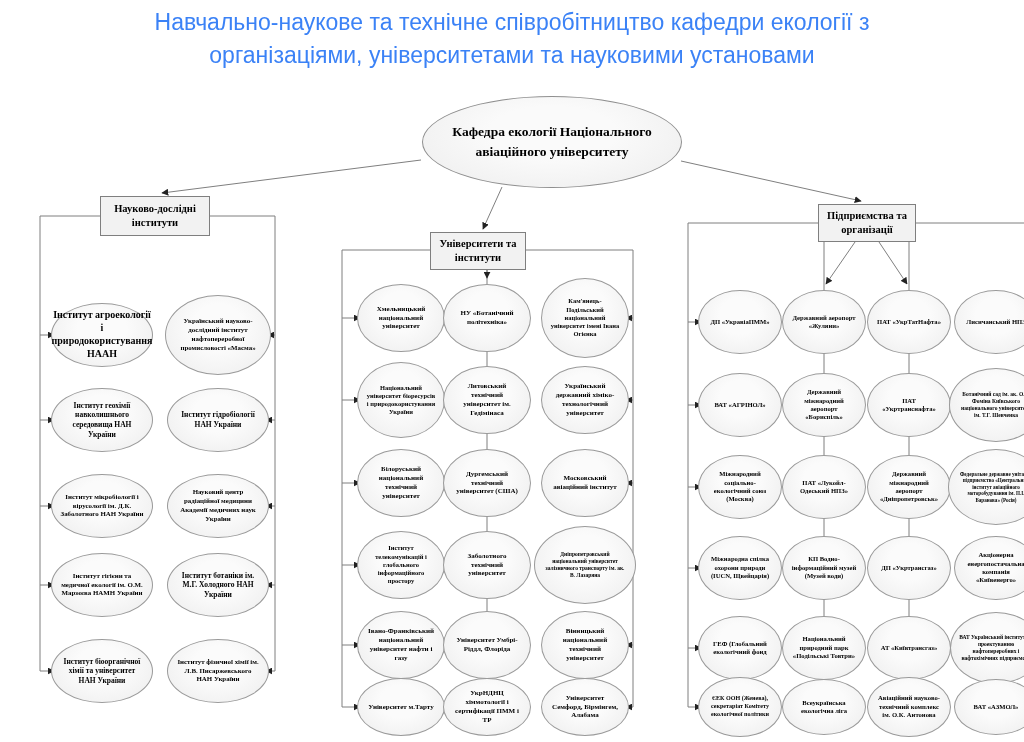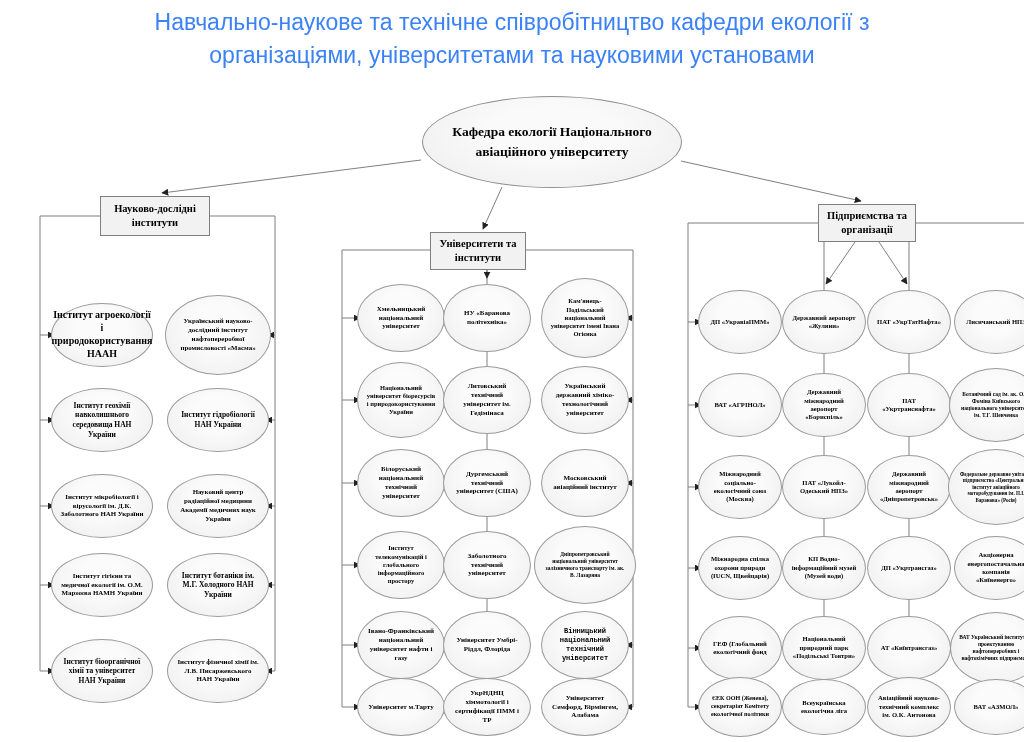--- a/index.html
+++ b/index.html
@@ -145,21 +145,21 @@
       <div class="node" style="left: 325px; top: 531px; width: 88px; height: 68px; font-size: 6.44px;">
         <span>Інститут телекомунікацій і глобального інформаційного простору</span>
       </div>
       <div class="node" style="left: 325px; top: 611px; width: 88px; height: 68px; font-size: 7px;">
         <span>Івано-Франківський національний університет нафти і газу</span>
       </div>
       <div class="node" style="left: 325px; top: 678px; width: 88px; height: 58px; font-size: 7px;">
         <span>Університет м.Тарту</span>
       </div>
       <div class="node" style="left: 411px; top: 284px; width: 88px; height: 68px; font-size: 7px;">
-        <span>НУ «Баранова політехніка»</span>
+        <span>НУ «Ботанічний політехніка»</span>
       </div>
       <div class="node" style="left: 411px; top: 366px; width: 88px; height: 68px; font-size: 7px;">
         <span>Литовський технічний університет ім. Гедімінаса</span>
       </div>
       <div class="node" style="left: 411px; top: 449px; width: 88px; height: 68px; font-size: 7px;">
         <span>Дургемський технічний університет (США)</span>
       </div>
       <div class="node" style="left: 411px; top: 531px; width: 88px; height: 68px; font-size: 7px;">
         <span>Заболотного технічний університет</span>
       </div>
@@ -174,21 +174,21 @@
       </div>
       <div class="node" style="left: 509px; top: 366px; width: 88px; height: 68px; font-size: 7px; justify-content: flex-end;">
         <span>Український державний хіміко-технологічний університет</span>
       </div>
       <div class="node" style="left: 509px; top: 449px; width: 88px; height: 68px; font-size: 7px;">
         <span>Московський авіаційний інститут</span>
       </div>
       <div class="node" style="left: 502px; top: 526px; width: 102px; height: 78px; font-size: 5.5px;">
         <span>Дніпропетровський національний університет залізничного транспорту ім. ак. В. Лазаряна</span>
       </div>
-      <div class="node" style="left: 509px; top: 611px; width: 88px; height: 68px; font-size: 7px; font-family: Liberation Mono, monospace;">
+      <div class="node" style="left: 509px; top: 611px; width: 88px; height: 68px; font-size: 7px;">
         <span>Вінницький національний технічний університет</span>
       </div>
       <div class="node" style="left: 509px; top: 678px; width: 88px; height: 58px; font-size: 7px;">
         <span>Університет Семфорд, Бірмінгем, Алабама</span>
       </div>
       <div class="node" style="left: 666px; top: 290px; width: 84px; height: 64px; font-size: 6.6px;">
         <span>ДП «УкравіаПММ»</span>
       </div>
       <div class="node" style="left: 666px; top: 373px; width: 84px; height: 64px; font-size: 6.6px;">
         <span>ВАТ «АГРІНОЛ»</span>

